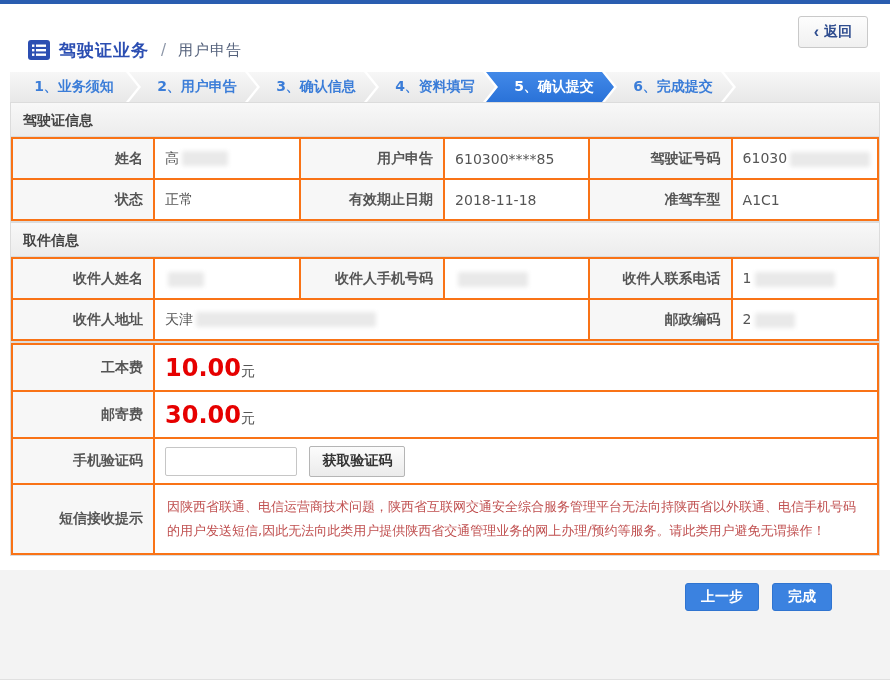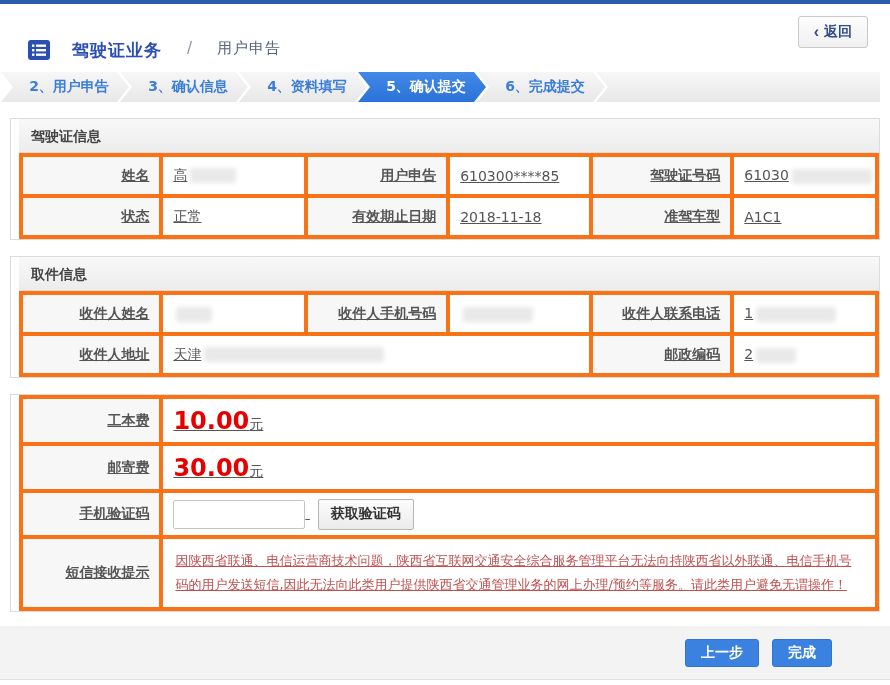--- a/index.html
+++ b/index.html
@@ -8,21 +8,21 @@
     --button_blue:#3b82e0;
   }
   *{box-sizing:border-box; margin:0; padding:0;}
   body{background:#dcdcdc; font-family:"DejaVu Sans","Liberation Sans",sans-serif;}
   .page{width:890px; height:685px; background:#f3f3f3; position:relative; overflow:hidden;}
   .accent-bar{height:4px; background:var(--accent_bar);}
   .panel{background:#fff; padding:0 10px 14px 10px;}
 
   
   .hdr{height:56px; display:flex; align-items:center; justify-content:space-between; padding:0 12px 0 18px;}
-  .hdr-title{display:flex; align-items:flex-start; gap:22px;margin-top:36px;}
+  .hdr-title{display:flex; align-items:center; gap:9px;margin-top:36px;}
   .doc-icon{width:22px; height:22px; display:inline-block;}
   .t-main{font-size:17px; font-weight:bold; color:var(--title_blue); letter-spacing:1px;}
   .t-sep{font-size:15px; color:#8a94a6; margin:0 3px;}
   .t-sub{font-size:15px; color:#55627c; letter-spacing:1px;}
   .back-btn{display:inline-flex; align-items:center; gap:5px; padding:6px 15px;
     background:linear-gradient(#fdfdfd,#f0f0f0); border:1px solid #c9c9c9; border-radius:3px;
     font-size:14px; font-weight:bold; color:#2f4d8f; cursor:pointer;}
   .back-chev{font-size:16px; font-weight:bold; line-height:1;}
 
   
@@ -32,26 +32,26 @@
     background:linear-gradient(#f7f7f7,#e8e8e8); padding-left:8px;
     clip-path:polygon(0 0, calc(100% - 12px) 0, 100% 50%, calc(100% - 12px) 100%, 0 100%, 12px 50%);
     margin-left:-9px;}
   .step.first{margin-left:0; padding-left:0;
     clip-path:polygon(0 0, calc(100% - 12px) 0, 100% 50%, calc(100% - 12px) 100%, 0 100%);}
   .step.active{background:linear-gradient(#4289e8,#2a72d8); color:#fff;}
   .step-filler{flex:1; margin-left:-9px; background:linear-gradient(#f7f7f7,#e8e8e8);
     clip-path:polygon(0 0, 100% 0, 100% 100%, 0 100%, 12px 50%);}
 
   
-  .card{margin-top:16px; border:1px solid #dcdcdc;padding-left:8px;}
+  .card{border:1px solid #dcdcdc;}
   .card-hd{height:34px; line-height:34px; padding:0 12px; font-size:14px; font-weight:bold; color:#444;
     background:linear-gradient(#f8f8f8,#ececec); border-bottom:1px solid #dcdcdc;}
   table{width:100%; border-collapse:collapse; table-layout:fixed; background:#fff;}
-  td{border:4px solid #f97316; height:41px; font-size:14px; color:#555; padding:4px 10px;
-     overflow:hidden; white-space:nowrap;text-decoration:underline;}
+  td{border:2px solid #f97316; height:41px; font-size:14px; color:#555; padding:4px 10px;
+     overflow:hidden; white-space:nowrap;}
   td.lbl{background:#f7f7f7; text-align:right; font-weight:bold;}
   td.val{text-align:left; color:#555;}
   .fee-row td{height:47px;}
   .fee-num{color:var(--fee_red); font-size:24px; font-weight:bold;}
   .fee-unit{color:#555; font-size:14px;}
   .code-row td{height:46px;}
   .code-input{width:132px; height:29px; border:1px solid #c6c6c6; border-radius:2px; padding:0 6px;
     font-size:14px; vertical-align:middle;}
   .code-btn{height:31px; padding:0 12px; margin-left:8px; vertical-align:middle;
     background:linear-gradient(#fcfcfc,#ebebeb); border:1px solid #b5b5b5; border-radius:2px;
@@ -95,20 +95,21 @@
         <span class="t-sep">/</span>
         <span class="t-sub">用户申告</span>
       </div>
       <button class="back-btn">
         <span class="back-chev">‹</span>
         <span>返回</span>
       </button>
     </div>
 
     <div class="wizard">
+      <div class="step first">1、业务须知</div>
       <div class="step">2、用户申告</div>
       <div class="step">3、确认信息</div>
       <div class="step">4、资料填写</div>
       <div class="step active">5、确认提交</div>
       <div class="step">6、完成提交</div>
       <div class="step-filler"></div>
     </div>
 
     <div class="card">
       <div class="card-hd">驾驶证信息</div>

